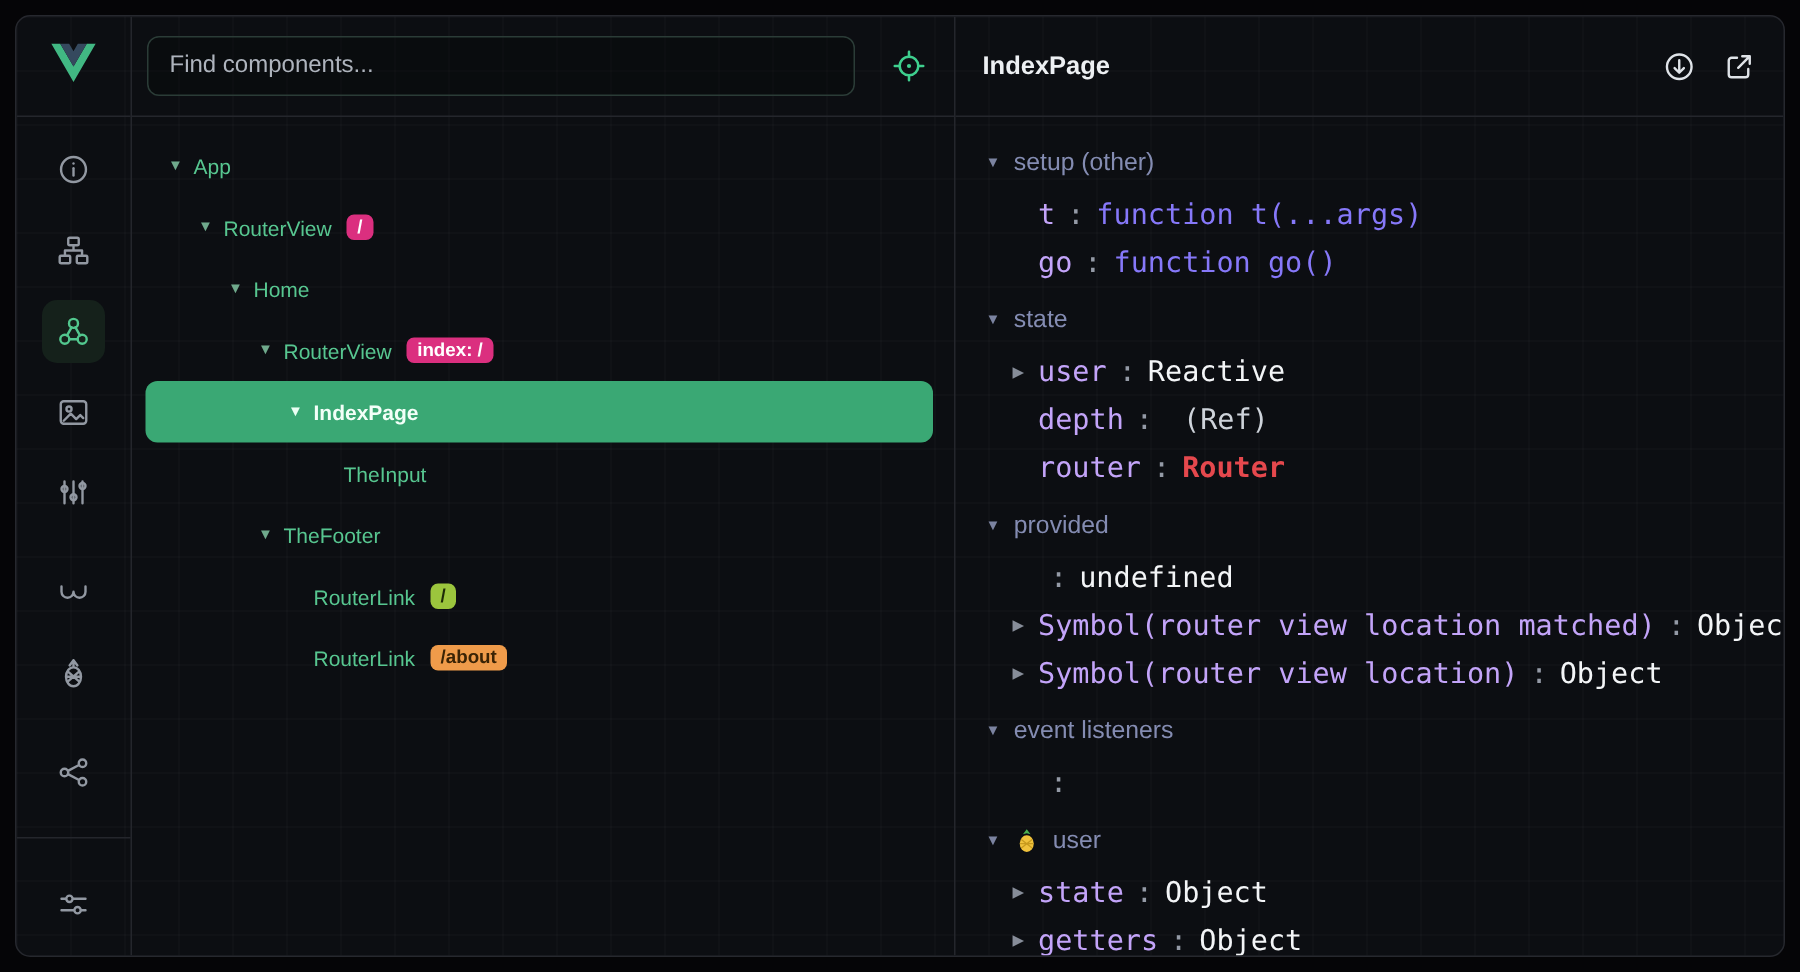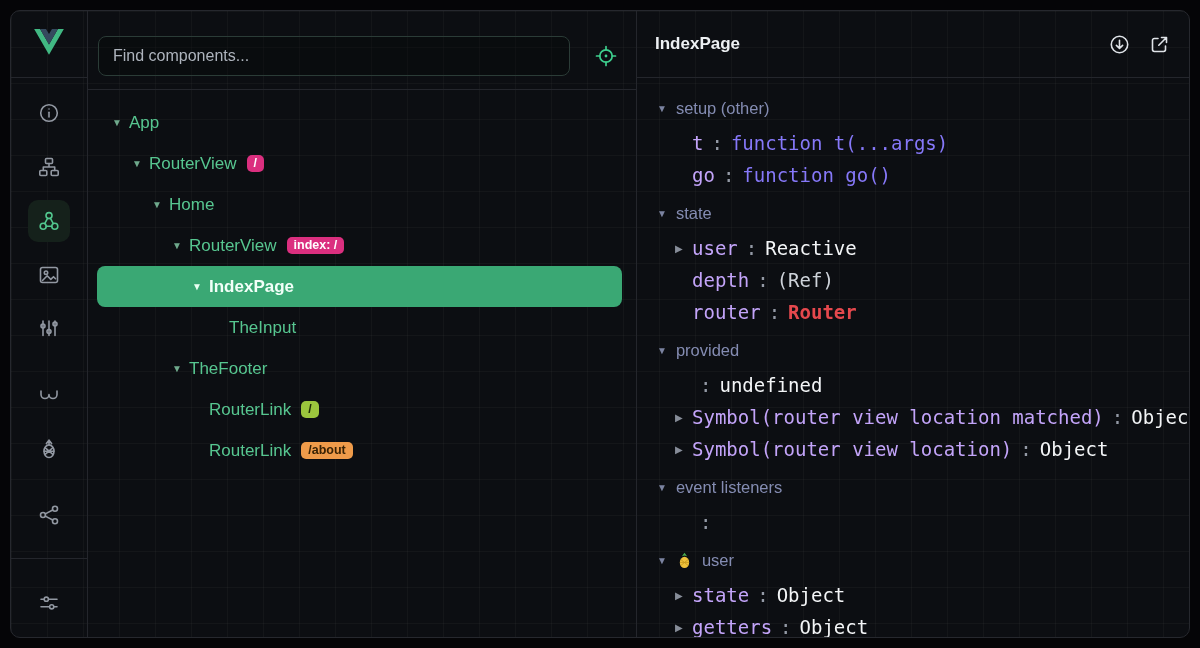--- a/index.html
+++ b/index.html
@@ -15,30 +15,30 @@
   .sb-nav{display:flex;flex-direction:column;align-items:center;gap:12px;padding-top:14px;width:100%;flex:1;}
   .icon-btn{width:42px;height:42px;border-radius:10px;display:flex;align-items:center;justify-content:center;
     color:#9298a2;cursor:pointer;flex:none;}
   .icon-btn svg{stroke:currentColor;fill:none;stroke-width:1.6;stroke-linecap:round;stroke-linejoin:round;}
   .icon-btn.active{background:#15211b;color:#52c78e;}
   .gap-before{margin-top:12px;}
   .sb-divider{width:100%;height:1px;background:#24262c;margin-top:auto;flex:none;}
   .sb-bottom{margin:11px 0 13px;}
   
   .tree-panel{width:548px;border-right:1px solid #24262c;display:flex;flex-direction:column;flex:none;}
-  .tree-header{height:66px;border-bottom:1px solid #24262c;display:flex;align-items:center;padding:0 12px 0 10px;gap:18px;flex:none;margin-top:12px;}
+  .tree-header{height:66px;border-bottom:1px solid #24262c;display:flex;align-items:center;padding:0 12px 0 10px;gap:18px;flex:none;}
   .search-box{flex:1;height:38px;border:1px solid #2b3c37;border-radius:8px;background:rgba(5,8,10,.35);
     color:#c3c9d2;font-size:16px;padding:0 14px;outline:none;font-family:"Liberation Sans",sans-serif;}
   .search-box::placeholder{color:#aeb4bd;}
   .target-btn{width:36px;height:36px;display:flex;align-items:center;justify-content:center;color:#3ecf8e;cursor:pointer;flex:none;}
   .target-btn svg{stroke:currentColor;stroke-width:1.7;stroke-linecap:round;}
   .tree-body{flex:1;padding-top:12px;overflow:hidden;}
   .tree-row{height:41px;display:flex;align-items:center;margin:0 14px 0 9px;border-radius:8px;cursor:pointer;white-space:nowrap;}
   .t-arrow{width:20px;font-size:10px;color:#6fa98c;text-align:center;flex:none;}
-  .t-label{font-size:17px;color:#57c690;margin-left:2px;}
+  .t-label{font-size:14px;color:#57c690;margin-left:2px;}
   .tree-row.selected{background:#3aa874;}
   .tree-row.selected .t-label{color:#f2fff8;font-weight:600;}
   .tree-row.selected .t-arrow{color:#eafff3;}
   .badge{font-size:12.5px;font-weight:600;padding:2.5px 7px;border-radius:5px;margin-left:10px;line-height:1;}
   .badge.pink{background:#db2f7f;color:#ffffff;}
   .badge.lime{background:#9bc53d;color:#1d2a07;}
   .badge.orange{background:#ef9b4a;color:#3a2305;}
   
   .detail-panel{flex:1;display:flex;flex-direction:column;min-width:0;}
   .detail-header{height:66px;border-bottom:1px solid #24262c;display:flex;align-items:center;padding:0 18px;flex:none;}
@@ -51,21 +51,21 @@
   .d-section + .d-section{margin-top:4px;}
   .d-header{height:37px;display:flex;align-items:center;gap:9px;cursor:pointer;}
   .d-sarrow{font-size:10px;color:#7b83a0;}
   .d-title{font-size:16.5px;font-weight:500;color:#848cb2;}
   .d-row{height:32px;display:flex;align-items:center;padding-left:18px;cursor:pointer;white-space:nowrap;
     font-family:"DejaVu Sans Mono",monospace;font-size:19px;}
   .d-arrow{width:17px;font-size:10px;color:#878d99;flex:none;font-family:"Liberation Sans",sans-serif;}
   .d-key{color:#c3a4f9;font-weight:500;}
   .d-colon{color:#949aa6;margin:0 8px;}
   .d-val.plain{color:#f3f5f7;font-weight:400;}
-  .d-val.muted{color:#ced3da;font-weight:400;}
+  .d-val.muted{color:#ced3da;font-weight:400;margin-left:12px;}
   .d-val.error{color:#e5484d;font-weight:700;}
   .d-val.function{color:#8678f9;font-weight:500;}
   .d-val.warning{color:#f3f5f7;font-weight:700;}
   .warn-icon{color:#cdd2d9;font-weight:400;margin-right:6px;font-family:"DejaVu Sans",sans-serif;}
   .pinia{display:flex;align-items:center;}
 </style>
 </head>
 <body>
 
 <div class="app">

